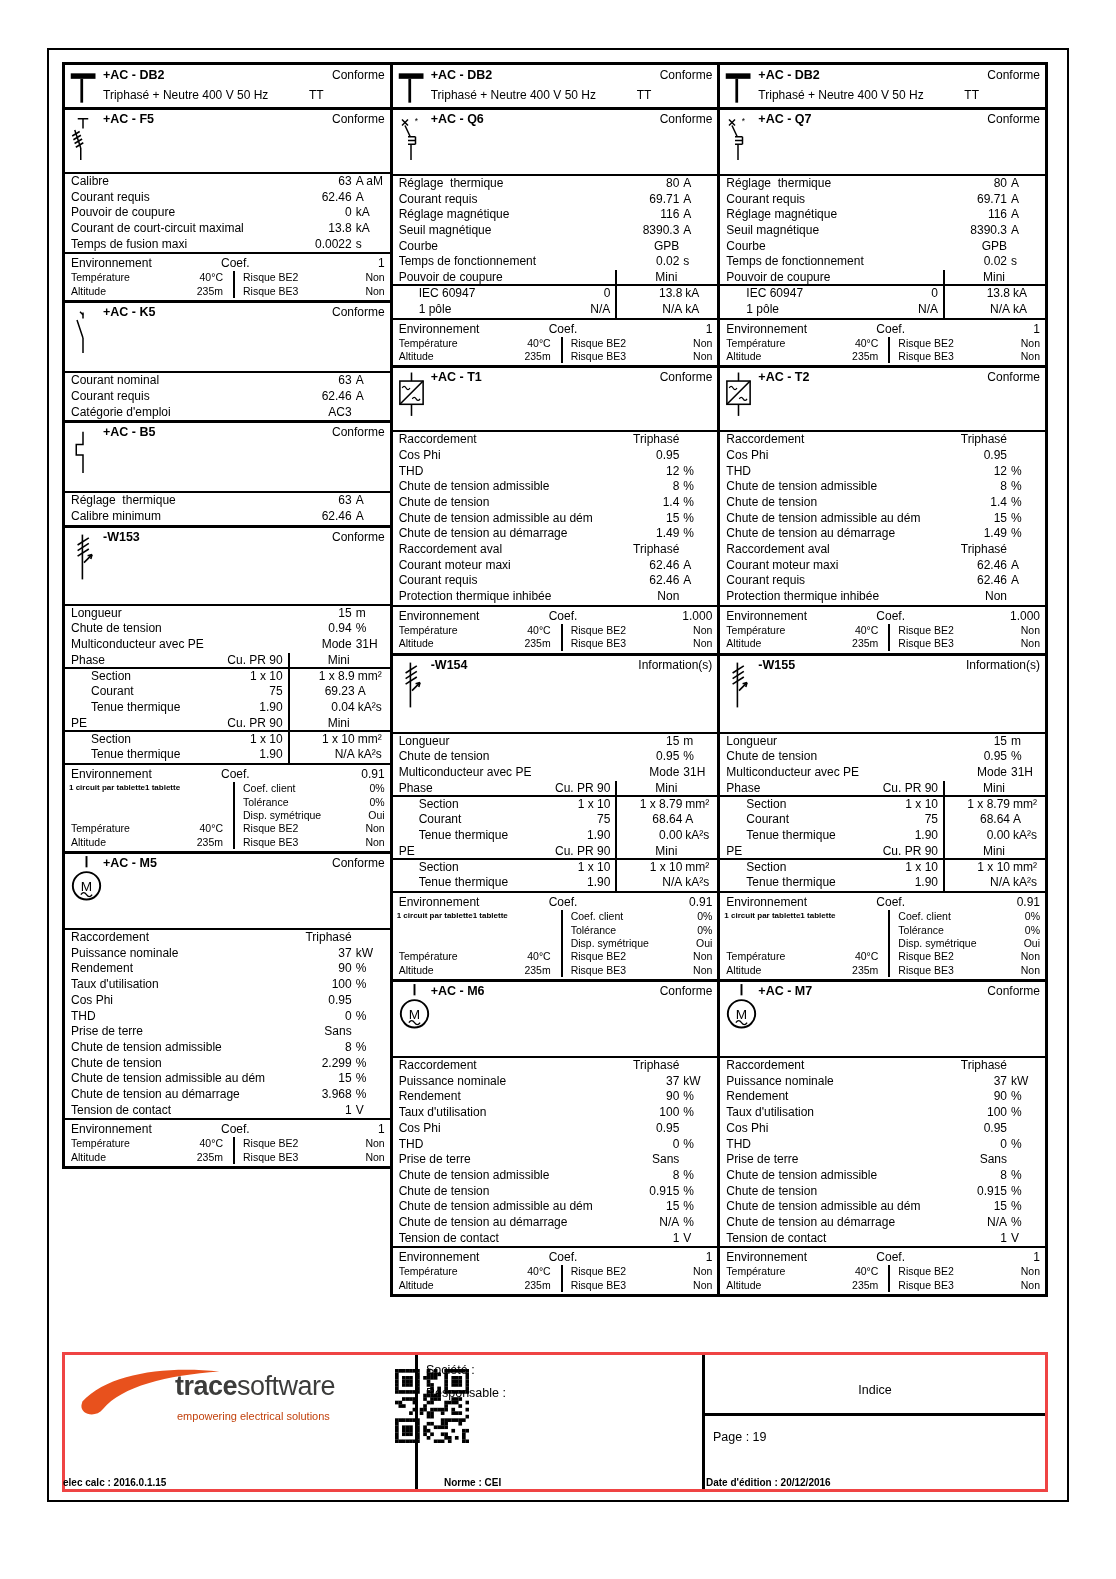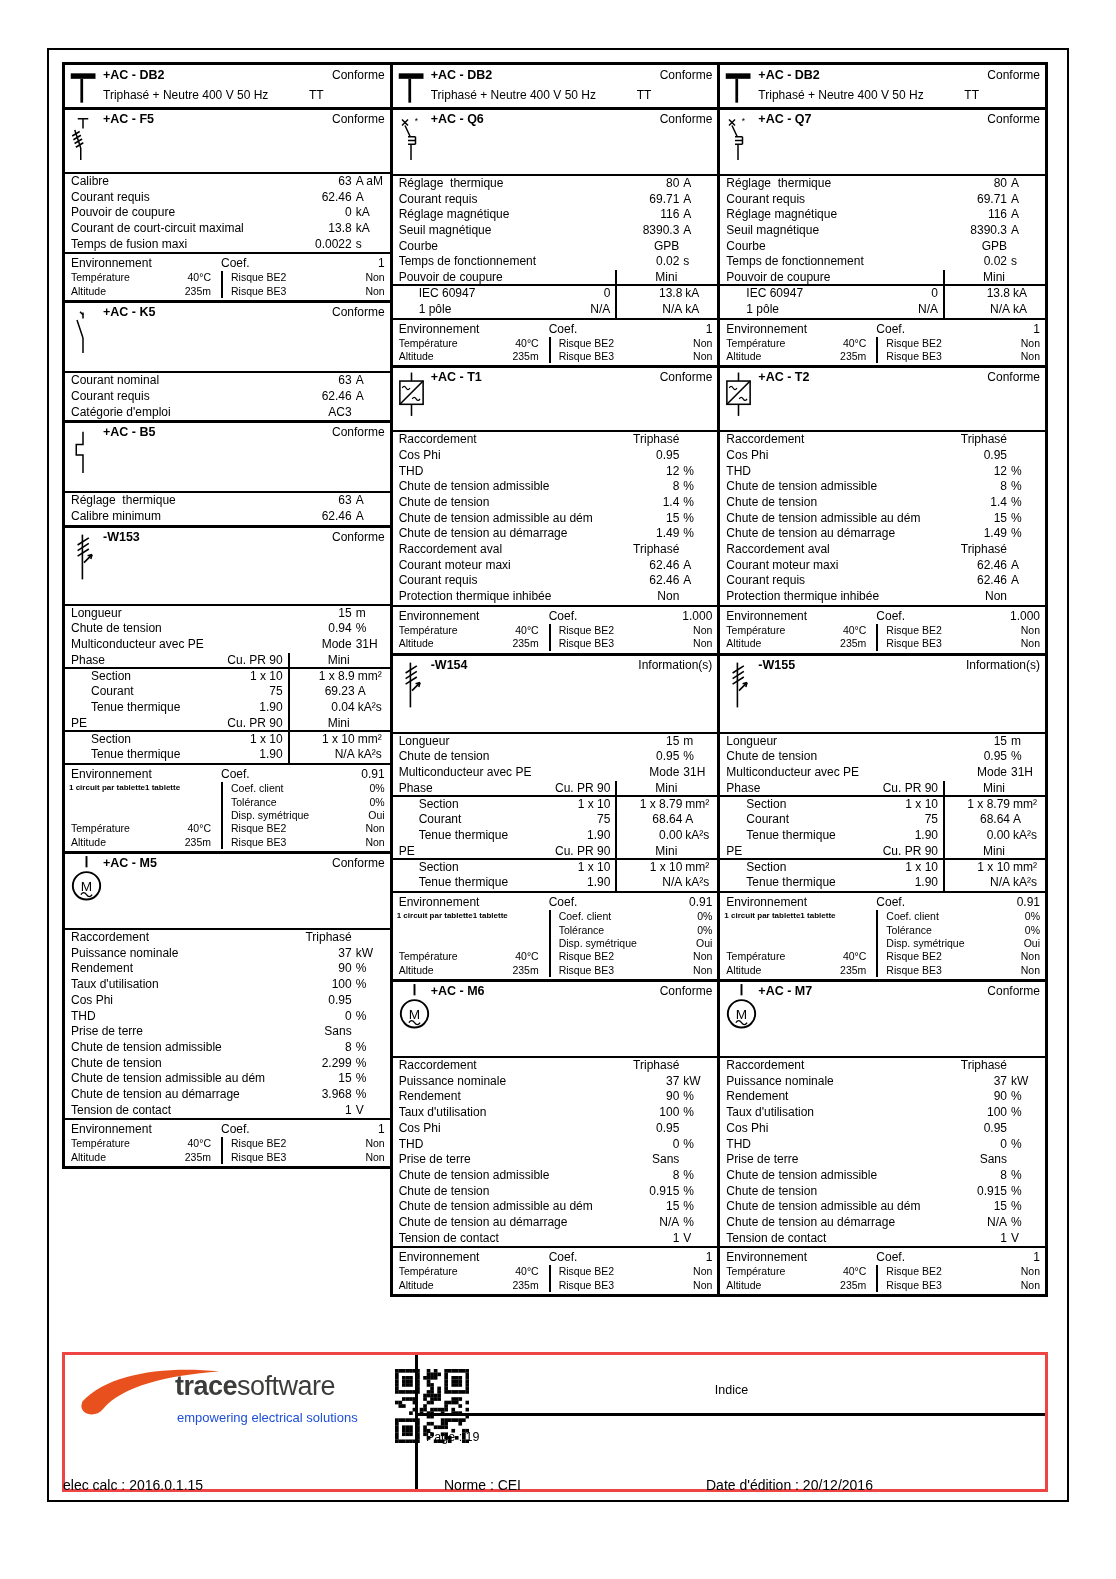--- a/index.html
+++ b/index.html
@@ -37,21 +37,21 @@
   .rr .rv{flex:1;text-align:right;}
   .rr .ru{width:28px;padding-left:3px;}
   .rc{width:100px;border-left:2px solid #000;text-align:center;box-sizing:border-box;}
   .thr{border-bottom:2px solid #000;height:16px;line-height:14px;box-sizing:border-box;}
   
   .env{border-top:2px solid #000;padding:2px 0;}
   .envr1{display:flex;height:15px;line-height:15px;font-size:12px;padding-left:6px;}
   .envlab{width:150px;}
   .coefval{flex:1;text-align:right;padding-right:5px;}
   .envlow{display:flex;align-items:stretch;}
-  .envleft{width:156px;display:flex;flex-direction:column;}
+  .envleft{width:168px;display:flex;flex-direction:column;}
   .envright{flex:1;border-left:2px solid #000;display:flex;flex-direction:column;}
   .er{display:flex;height:13.4px;line-height:13.4px;font-size:10.5px;white-space:nowrap;}
   .envleft .er{padding:0 10px 0 6px;}
   .envright .er{padding:0 5px 0 8px;}
   .er .v{flex:1;text-align:right;}
   .note{font-size:8px;height:11px;line-height:11px;padding-left:4px;white-space:nowrap;font-weight:bold;}
   .spacer{flex:1;}
   
   .footer{position:absolute;left:62px;top:1352px;width:986px;height:140px;
           border:3px solid #ef4444;box-sizing:border-box;display:flex;background:#fff;}
@@ -59,25 +59,25 @@
   .f-logo{width:353px;}
   .f-societe{width:287px;padding:8px 0 0 8px;font-size:12.5px;}
   .f-societe div{margin-bottom:9px;}
   .f-project{width:245px;display:flex;flex-direction:column;padding:8px 0 6px 8px;font-size:12.5px;}
   .f-right{flex:1;display:flex;flex-direction:column;border-right:none;}
   .f-indice{height:61px;border-bottom:3px solid #000;box-sizing:border-box;
             text-align:center;padding-top:28px;font-size:12.5px;}
   .f-page{flex:1;padding:14px 0 0 8px;font-size:12.5px;}
   .brand{position:absolute;left:110px;top:16px;font-size:27px;color:#3c3c3b;letter-spacing:-0.5px;white-space:nowrap;}
   .brand .b1{font-weight:bold;}
-  .tagline{position:absolute;left:112px;top:55px;font-size:13px;color:#1d4ed8;white-space:nowrap;}
+  .tagline{position:absolute;left:112px;top:55px;font-size:11px;color:#c2410c;white-space:nowrap;}
   .swoosh{position:absolute;left:8px;top:8px;}
   .qr{position:absolute;left:330px;top:14px;}
   
-  .binfo{position:absolute;top:1477px;font-size:14px;white-space:nowrap;}
+  .binfo{position:absolute;top:1477px;font-size:10px;white-space:nowrap;font-weight:bold;}
   #bi1{left:63px;} #bi2{left:424px;padding-left:20px;} #bi3{left:706px;}
 </style>
 </head>
 <body>
 
 <div class="page">
   <div class="page-border"></div>
 
   <div id="grid">
       <div class="col">
@@ -1564,20 +1564,24 @@
           <rect x="17.6" y="70.5" width="3.67" height="3.67" fill="#000"></rect>
           <rect x="21.1" y="70.5" width="3.67" height="3.67" fill="#000"></rect>
           <rect x="38.8" y="70.5" width="3.67" height="3.67" fill="#000"></rect>
           <rect x="42.3" y="70.5" width="3.67" height="3.67" fill="#000"></rect>
           <rect x="45.8" y="70.5" width="3.67" height="3.67" fill="#000"></rect>
           <rect x="52.9" y="70.5" width="3.67" height="3.67" fill="#000"></rect>
           <rect x="67.0" y="70.5" width="3.67" height="3.67" fill="#000"></rect>
           <rect x="70.5" y="70.5" width="3.67" height="3.67" fill="#000"></rect>
         </svg>
     </div>
+    <div class="fcell f-societe">
+      <div>Société :</div>
+      <div>Responsable :</div>
+    </div>
     <div class="f-right">
       <div class="f-indice">Indice</div>
       <div class="f-page">Page : 19</div>
     </div>
   </div>
 
   <span class="binfo" id="bi1">elec calc : 2016.0.1.15</span>
   <span class="binfo" id="bi2">Norme : CEI</span>
   <span class="binfo" id="bi3">Date d'édition : 20/12/2016</span>
 </div>

